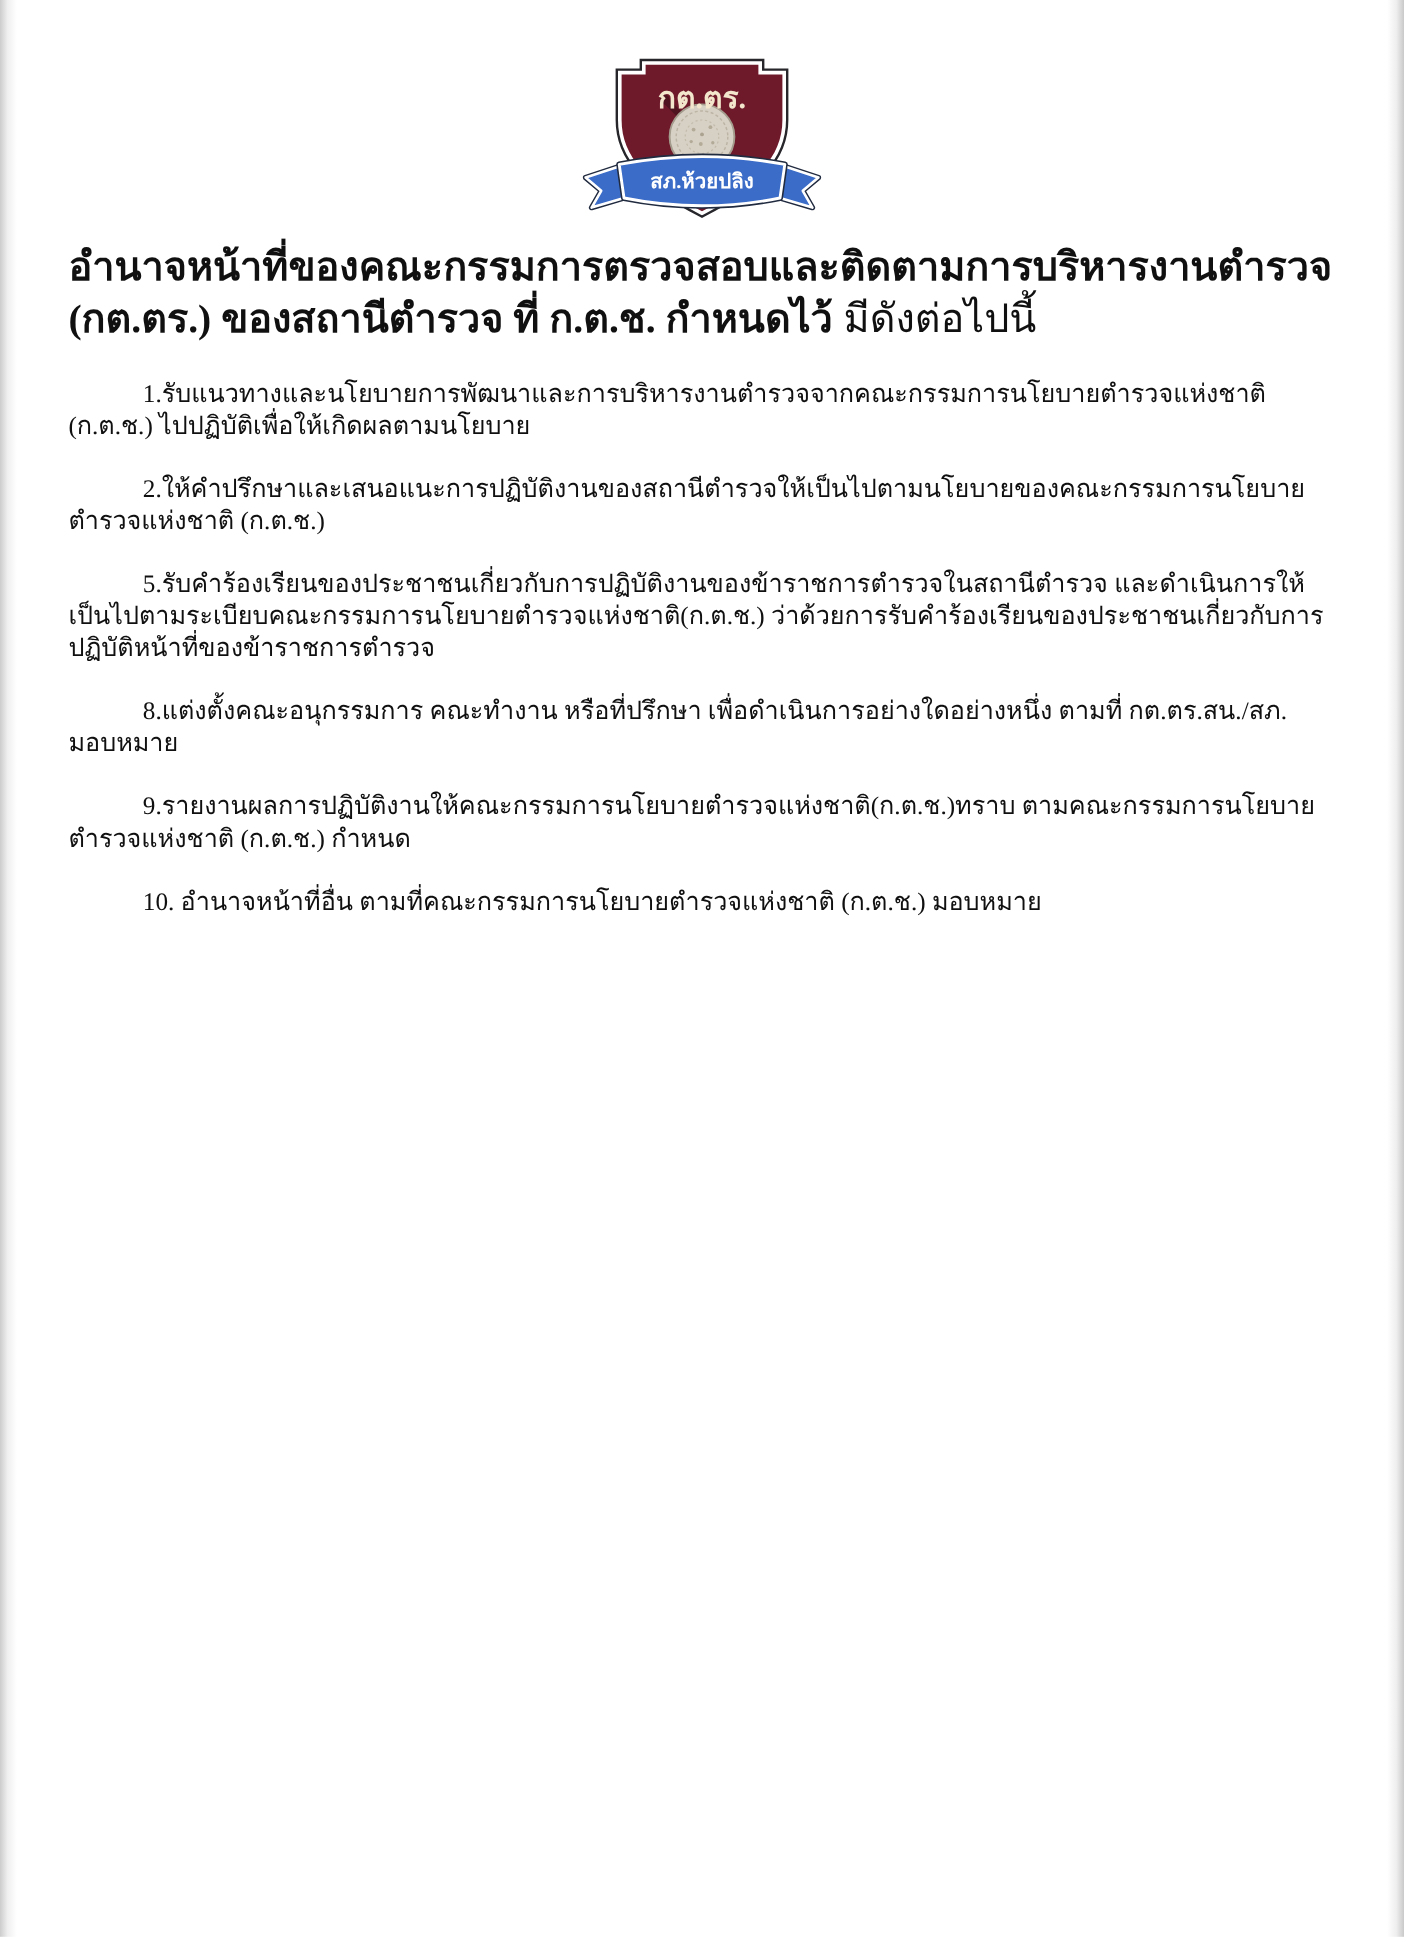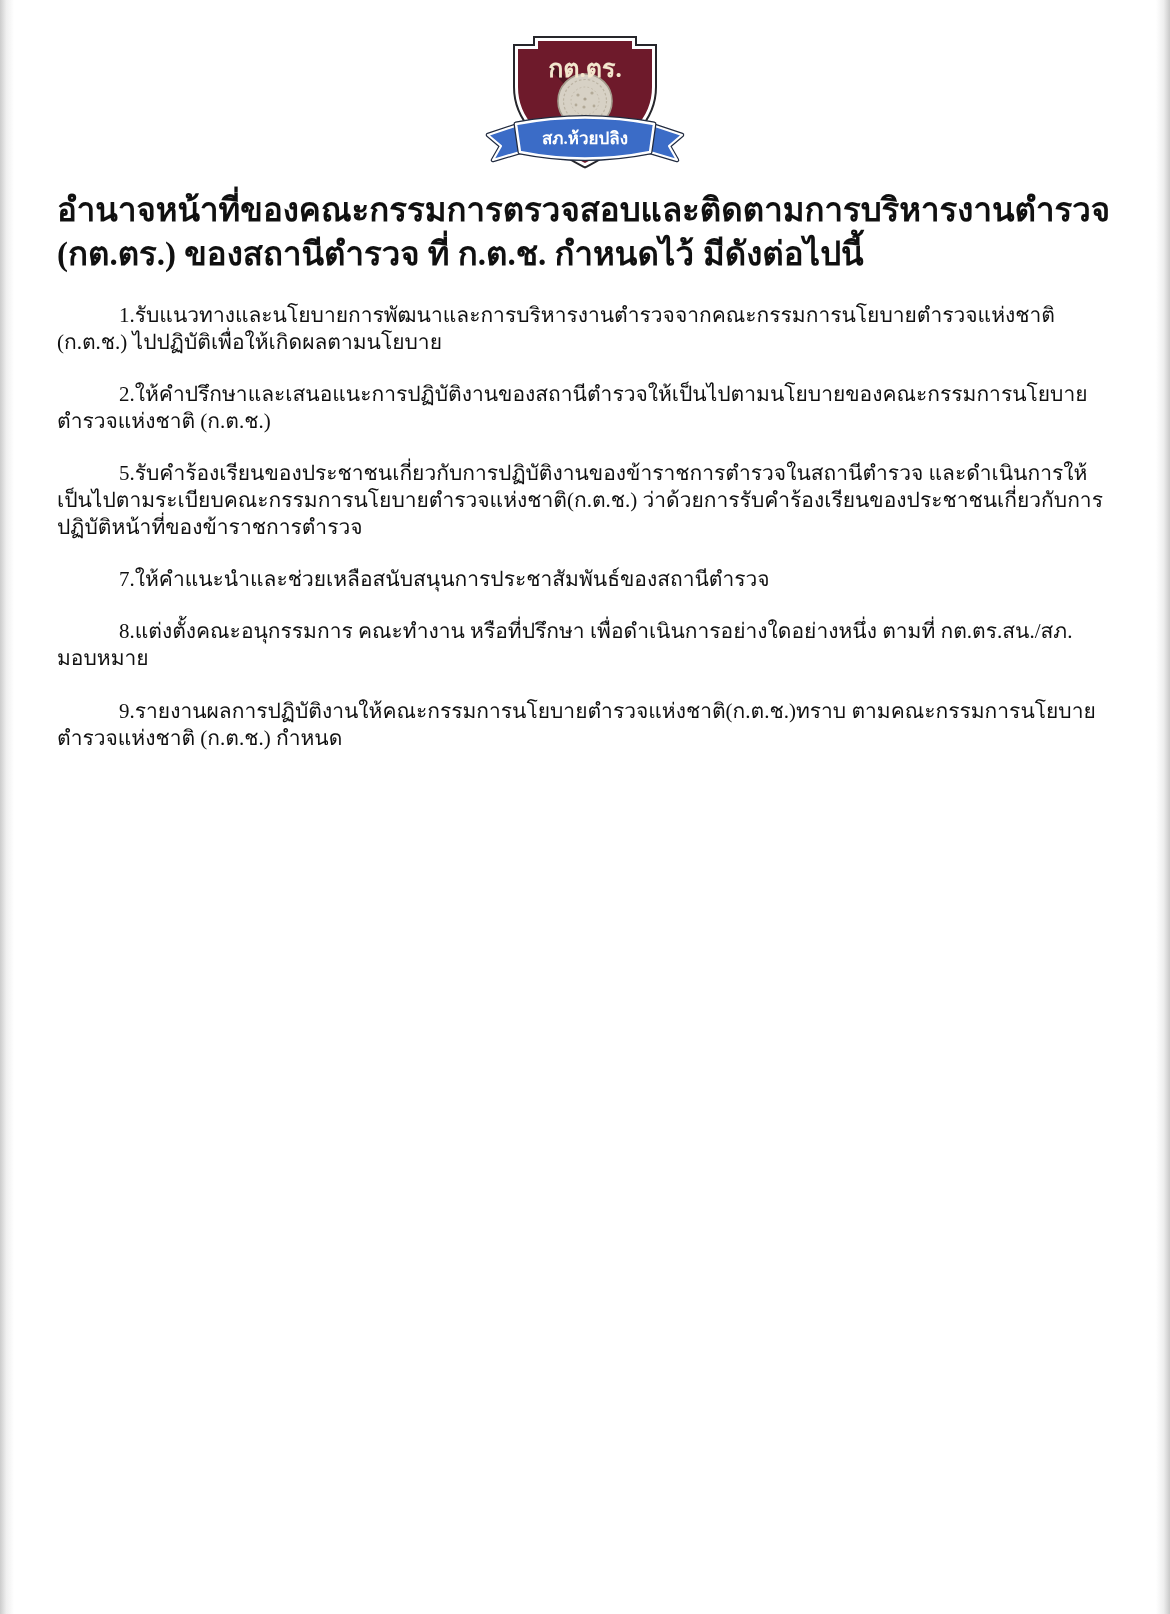--- a/index.html
+++ b/index.html
@@ -17,38 +17,38 @@
     top: 0;
     height: 100%;
     width: 14px;
     z-index: 5;
   }
   .edge-shadow.left  { left: 0;  background: linear-gradient(to right, #cccccc 0%, #efefef 45%, #ffffff 100%); }
   .edge-shadow.right { right: 0; background: linear-gradient(to left,  #c9c9c9 0%, #eeeeee 45%, #ffffff 100%); }
 
   .page {
     position: relative;
-    padding: 35px 58px 0 57px;
+    padding: 48px 58px 0 57px;
     box-sizing: border-box;
   }
   .logo-wrap {
     display: flex;
     justify-content: center;
     margin-bottom: 14px;
   }
   .logo-wrap svg { display: block; }
 
   .heading {
     font-weight: bold;
     font-size: 33px;
     line-height: 1.33;
     letter-spacing: 0px;
   }
   .heading .regular {
-    font-weight: bold;
+    font-weight: normal;
     margin-left: 9px;
     text-align: center;
   }
   .body-text p {
     font-size: 21px;
     line-height: 1.29;
     margin: 0;
     margin-top: 25px;
     text-indent: 62px;
     font-weight: normal;
@@ -114,18 +114,18 @@
   </div>
 
   <div class="heading">
     <span>อำนาจหน้าที่ของคณะกรรมการตรวจสอบและติดตามการบริหารงานตำรวจ (กต.ตร.) ของสถานีตำรวจ ที่ ก.ต.ช. กำหนดไว้</span><span class="regular">มีดังต่อไปนี้</span>
   </div>
 
   <div class="body-text">
     <p>1.รับแนวทางและนโยบายการพัฒนาและการบริหารงานตำรวจจากคณะกรรมการนโยบายตำรวจแห่งชาติ (ก.ต.ช.) ไปปฏิบัติเพื่อให้เกิดผลตามนโยบาย</p>
     <p>2.ให้คำปรึกษาและเสนอแนะการปฏิบัติงานของสถานีตำรวจให้เป็นไปตามนโยบายของคณะกรรมการนโยบายตำรวจแห่งชาติ (ก.ต.ช.)</p>
     <p>5.รับคำร้องเรียนของประชาชนเกี่ยวกับการปฏิบัติงานของข้าราชการตำรวจในสถานีตำรวจ และดำเนินการให้เป็นไปตามระเบียบคณะกรรมการนโยบายตำรวจแห่งชาติ(ก.ต.ช.) ว่าด้วยการรับคำร้องเรียนของประชาชนเกี่ยวกับการปฏิบัติหน้าที่ของข้าราชการตำรวจ</p>
-    <p>7.ให้คำแนะนำและช่วยเหลือสนับสนุนการประชาสัมพันธ์ของสถานีตำรวจ</p>
     <p>8.แต่งตั้งคณะอนุกรรมการ คณะทำงาน หรือที่ปรึกษา เพื่อดำเนินการอย่างใดอย่างหนึ่ง ตามที่ กต.ตร.สน./สภ. มอบหมาย</p>
     <p>9.รายงานผลการปฏิบัติงานให้คณะกรรมการนโยบายตำรวจแห่งชาติ(ก.ต.ช.)ทราบ ตามคณะกรรมการนโยบายตำรวจแห่งชาติ (ก.ต.ช.) กำหนด</p>
+    <p>10. อำนาจหน้าที่อื่น ตามที่คณะกรรมการนโยบายตำรวจแห่งชาติ (ก.ต.ช.) มอบหมาย</p>
   </div>
 
 </div>
 
 </body></html>

